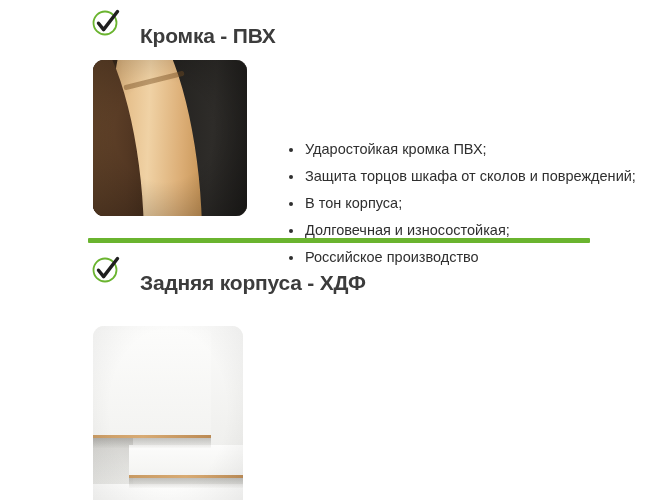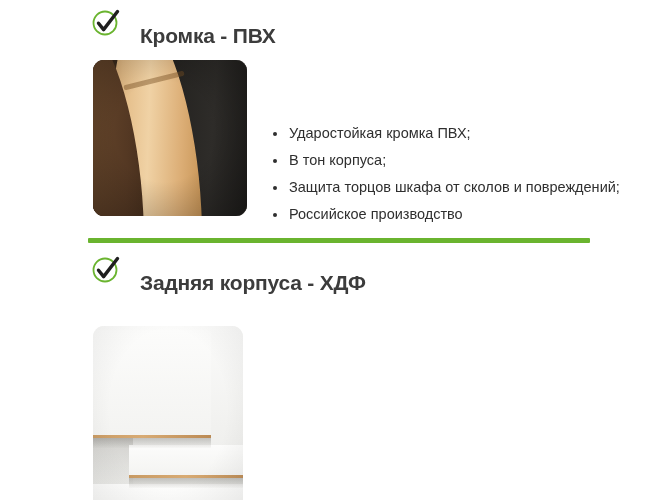--- a/index.html
+++ b/index.html
@@ -177,21 +177,21 @@
     background: linear-gradient(180deg, rgba(140,138,132,0.30), rgba(210,208,202,0.05));
   }
   .hdf-vignette {
     position: absolute; inset: 0;
     background: radial-gradient(ellipse at 50% 45%, rgba(0,0,0,0) 55%, rgba(0,0,0,0.07) 100%);
   }
 
   
   .bullet-list {
     position: absolute;
-    margin: 0;
+    margin: 16px;
     padding: 0;
     list-style: none;
   }
   #list-pvc { left: 272px; top: 76px; width: 360px; }
 
   .bullet-list li {
     position: relative;
     padding-left: 17px;
     color: #2f2f2f;
     font-size: 14.5px;
@@ -247,22 +247,23 @@
         <div class="pvc-strip s-wood"></div>
         <div class="pvc-strip s-wood-seam"></div>
         <div class="pvc-strip s-brown"></div>
         <div class="pvc-strip s-red"></div>
         <div class="pvc-vignette"></div>
       </div>
     </div>
 
     <ul class="bullet-list" id="list-pvc">
       <li>Ударостойкая кромка ПВХ;</li>
+      <li>Защита торцов шкафа от сколов и повреждений;</li>
       <li>В тон корпуса;</li>
-      <li>Защита торцов шкафа от сколов и повреждений;</li>
+      <li>Долговечная и износостойкая;</li>
       <li>Российское производство</li>
     </ul>
 
   </div>
 </section>
 
 <div id="divider"></div>
 
 <section class="feature-block" id="block-hdf">
 

